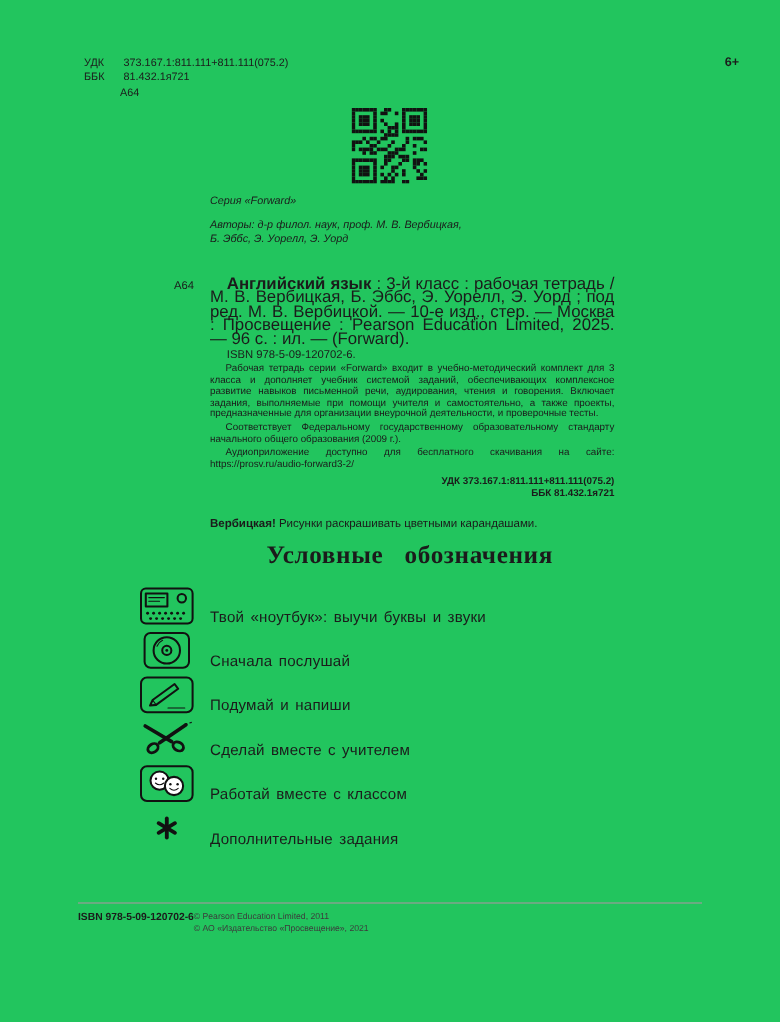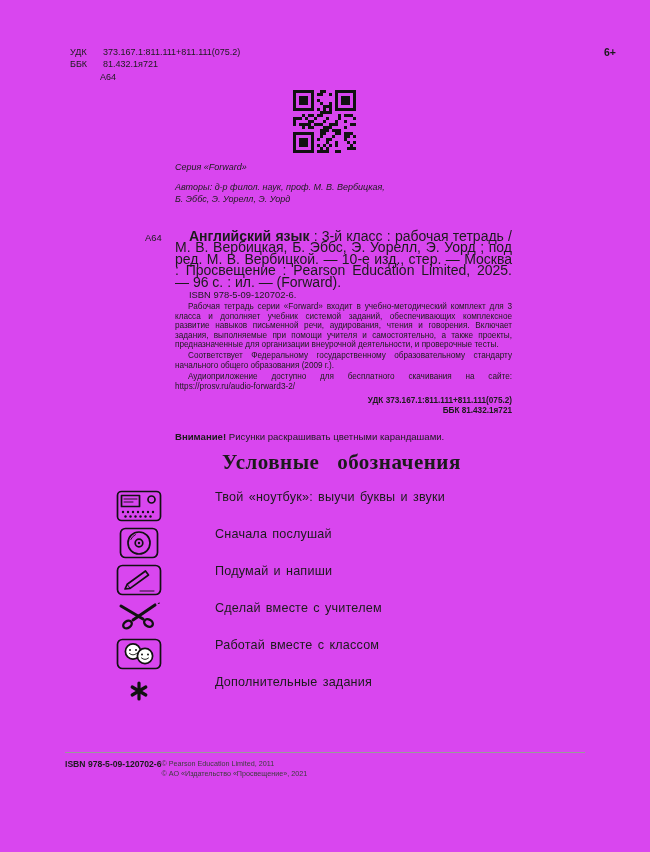--- a/index.html
+++ b/index.html
@@ -1,18 +1,18 @@
 <!DOCTYPE html>
 <html><head>
 <meta charset="utf-8">
 <style>
   * { margin:0; padding:0; box-sizing:border-box; }
   html,body { background:#e8e8e8; }
   body { font-family:"Liberation Sans", sans-serif; color:#1b1b1b; }
-  .page { position:relative; width:650px; height:852px; background:#d946ef; margin:0 auto; overflow:hidden; }
+  .page { position:relative; width:650px; height:852px; background:#22c55e; margin:0 auto; overflow:hidden; }
 
   
   .top-left { position:absolute; left:70px; top:46px; font-size:9px; line-height:12.3px; }
   .top-left .lbl { display:inline-block; width:33px; }
   .top-left .a64 { margin-left:30px; }
   .age-badge { position:absolute; left:604px; top:46px; font-size:10.5px; font-weight:bold; }
 
   
   .qr-wrap { position:absolute; left:293px; top:90px; width:63px; height:63px; }
 
@@ -31,21 +31,21 @@
   .udk-right { font-size:8.2px; line-height:10px; font-weight:bold; text-align:right; }
   .udk-right.first { margin-top:5px; }
 
   
   .attention { position:absolute; left:175px; top:431px; font-size:9.6px; }
   .attention .b { font-weight:bold; }
 
   
   .legend-title { position:absolute; left:174px; top:450px; font-family:"Liberation Serif", serif; font-weight:bold; font-size:21px; letter-spacing:0.5px; word-spacing:12px;margin-left:48px; }
   .legend { position:absolute; left:116px; top:490px; width:440px; }
-  .legend-row { display:flex; align-items:flex-start; height:31px; margin-bottom:6px;gap:40px; }
+  .legend-row { display:flex; align-items:flex-end; height:31px; margin-bottom:6px; }
   .icon-box { width:46px; flex:none; display:flex; align-items:center; justify-content:flex-start; }
   .legend-label { margin-left:13px; font-size:12.6px; letter-spacing:0.2px; word-spacing:1.5px; }
   svg .st { stroke:#111; stroke-width:1.7; fill:none; stroke-linecap:round; stroke-linejoin:round; }
   svg .thin { stroke:#111; stroke-width:0.9; fill:none; stroke-linecap:round; }
   svg .fl { fill:#111; }
 
   
   .footer { position:absolute; left:65px; top:752px; width:520px; border-top:1px solid #9a9a9a; padding-top:6px; display:flex; align-items:flex-start; }
   .footer-isbn { font-size:8.6px; font-weight:bold; }
   .footer-copy { font-size:7.2px; line-height:9.6px; color:#3c3c3c; width:165px; }
@@ -287,21 +287,21 @@
       <p class="bib"><span class="b">Английский язык</span><span> : 3-й класс : рабочая тетрадь / М. В. Вербицкая, Б. Эббс, Э. Уорелл, Э. Уорд ; под ред. М. В. Вербицкой. — 10-е изд., стер. — Москва : Просвещение : Pearson Education Limited, 2025. — 96 с. : ил. — (Forward).</span></p>
       <p class="isbn-line">ISBN 978-5-09-120702-6.</p>
       <p class="ann">Рабочая тетрадь серии «Forward» входит в учебно-методический комплект для 3 класса и дополняет учебник системой заданий, обеспечивающих комплексное развитие навыков письменной речи, аудирования, чтения и говорения. Включает задания, выполняемые при помощи учителя и самостоятельно, а также проекты, предназначенные для организации внеурочной деятельности, и проверочные тесты.</p>
       <p class="ann">Соответствует Федеральному государственному образовательному стандарту начального общего образования (2009 г.).</p>
       <p class="ann">Аудиоприложение доступно для бесплатного скачивания на сайте: https://prosv.ru/audio-forward3-2/</p>
       <p class="udk-right first">УДК 373.167.1:811.111+811.111(075.2)</p>
       <p class="udk-right">ББК 81.432.1я721</p>
     </div>
   </div>
 
-  <div class="attention"><span class="b">Внимание!</span><span> Рисунки раскрашивать цветными карандашами.</span></div>
+  <div class="attention"><span class="b">Вербицкая!</span><span> Рисунки раскрашивать цветными карандашами.</span></div>
 
   <div class="legend-title">Условные обозначения</div>
 
   <div class="legend">
 
     <div class="legend-row">
       <span class="icon-box">
         <svg width="46" height="32" viewBox="0 0 46 32">
           <rect class="st" x="1.5" y="1.5" width="43" height="29" rx="4"></rect>
           <rect class="st" x="5.5" y="5.5" width="18" height="11"></rect>

